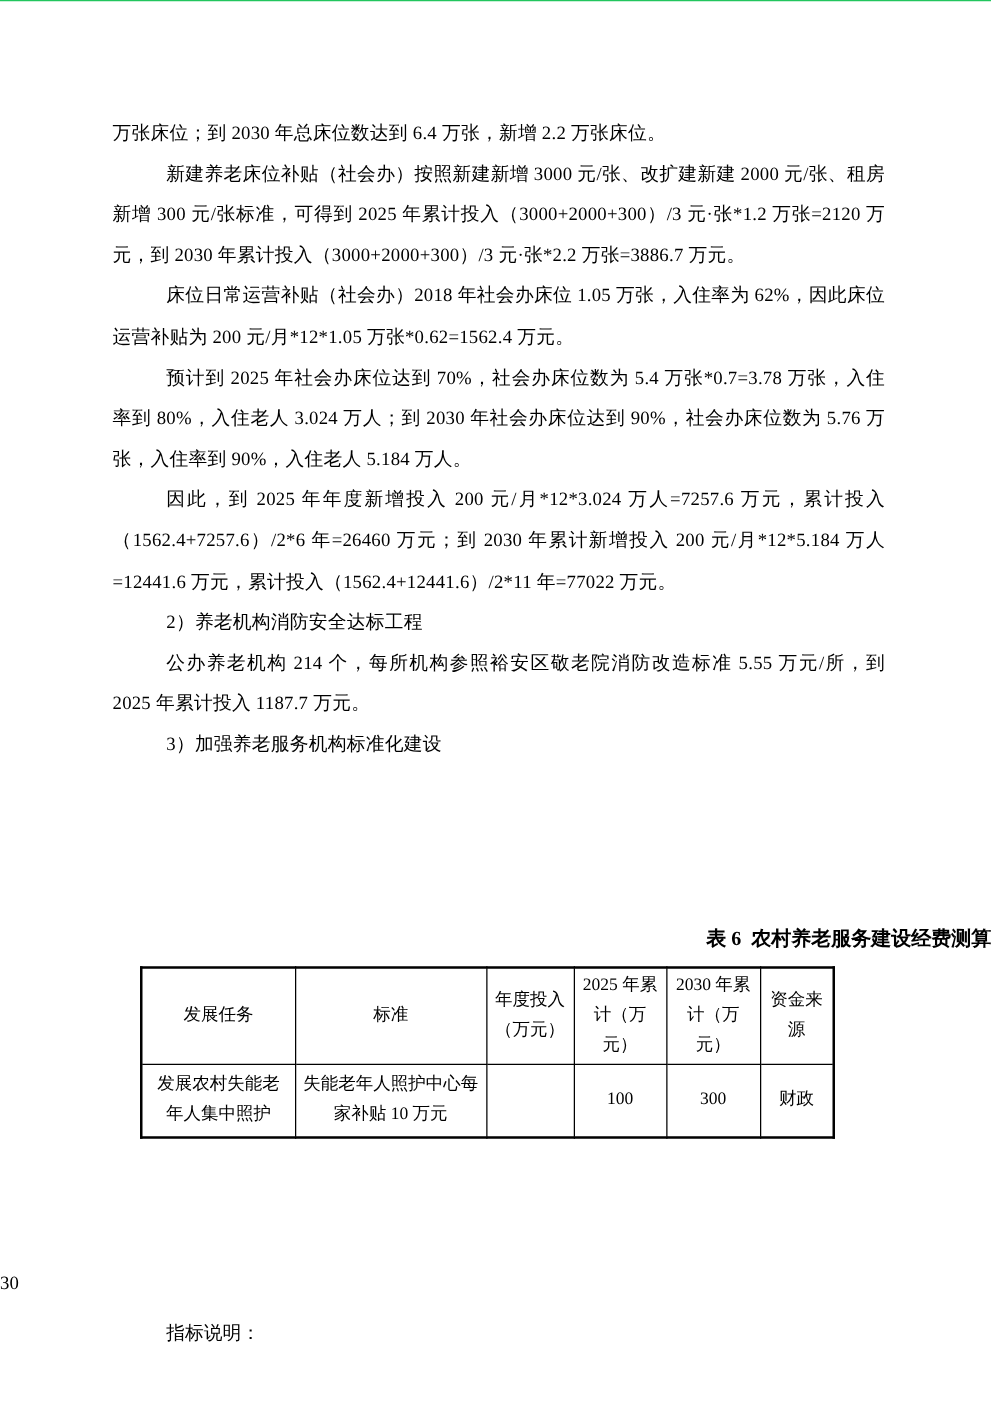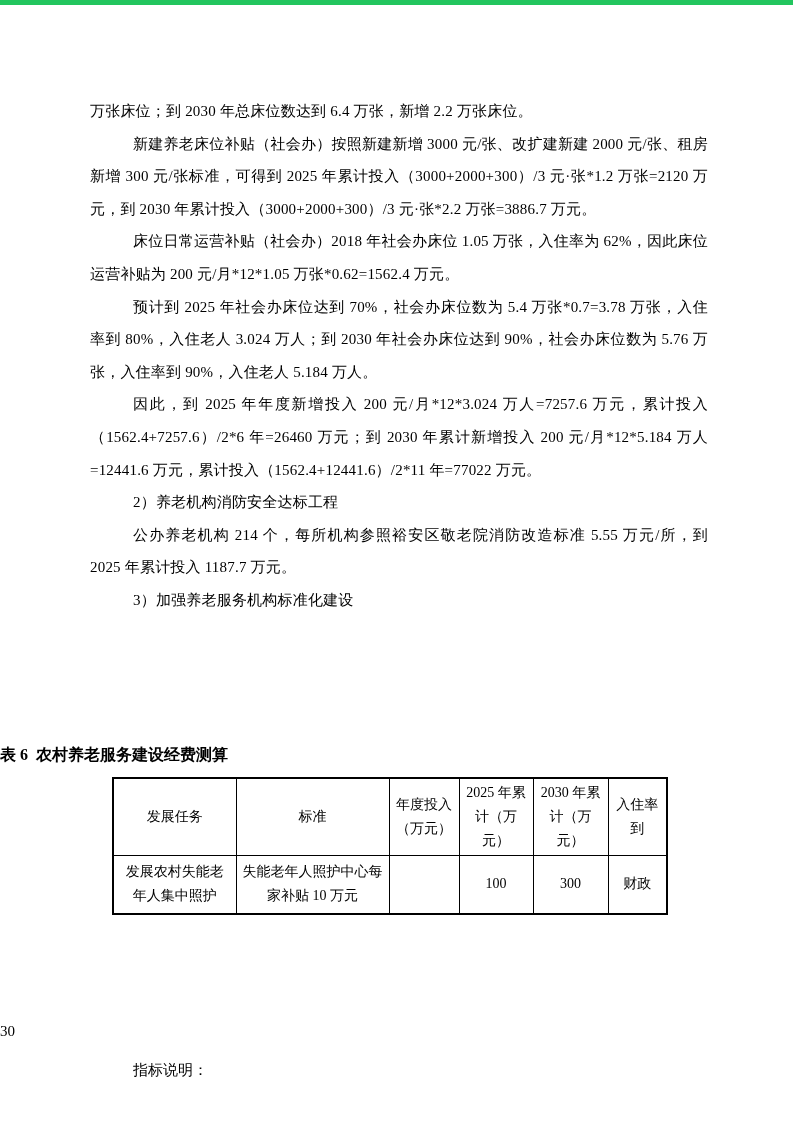--- a/index.html
+++ b/index.html
@@ -4,21 +4,21 @@
 <style>
   html, body { margin: 0; padding: 0; background: #ffffff; }
   .page {
     position: relative;
     width: 793px;
     height: 1122px;
     background: #ffffff;
     color: #000000;
     font-family: "Liberation Serif", "DejaVu Serif", serif;
     overflow: hidden;
-    border-top: 5px solid #22c55e;
+    border-top: 1px solid #22c55e;
     box-sizing: border-box;
   }
   .content {
     position: absolute;
     top: 90px;
     left: 90px;
     width: 618px;
   }
   .para {
     margin: 0;
@@ -26,21 +26,21 @@
     line-height: 32.6px;
     text-align: justify;
     letter-spacing: 0.2px;
   }
   .para.indent { text-indent: 43px; }
   .table-title {
     position: absolute;
     top: 740px;
     left: 0;
     width: 100%;
-    text-align: left;
+    text-align: right;
     font-size: 16px;
     font-weight: bold;
     white-space: pre;
   }
   table.data-table {
     position: absolute;
     top: 772px;
     left: 112px;
     width: 554px;
     border-collapse: collapse;
@@ -103,21 +103,21 @@
       <col style="width:75px">
       <col style="width:59px">
     </colgroup>
     <tbody>
       <tr class="header-row">
         <th>发展任务</th>
         <th>标准</th>
         <th>年度投入（万元）</th>
         <th>2025 年累计（万元）</th>
         <th>2030 年累计（万元）</th>
-        <th>入住率到</th>
+        <th>资金来源</th>
       </tr>
       <tr class="body-row-2">
         <td>发展农村失能老年人集中照护</td>
         <td>失能老年人照护中心每家补贴 10 万元</td>
         <td></td>
         <td>100</td>
         <td>300</td>
         <td>财政</td>
       </tr>
     </tbody>

